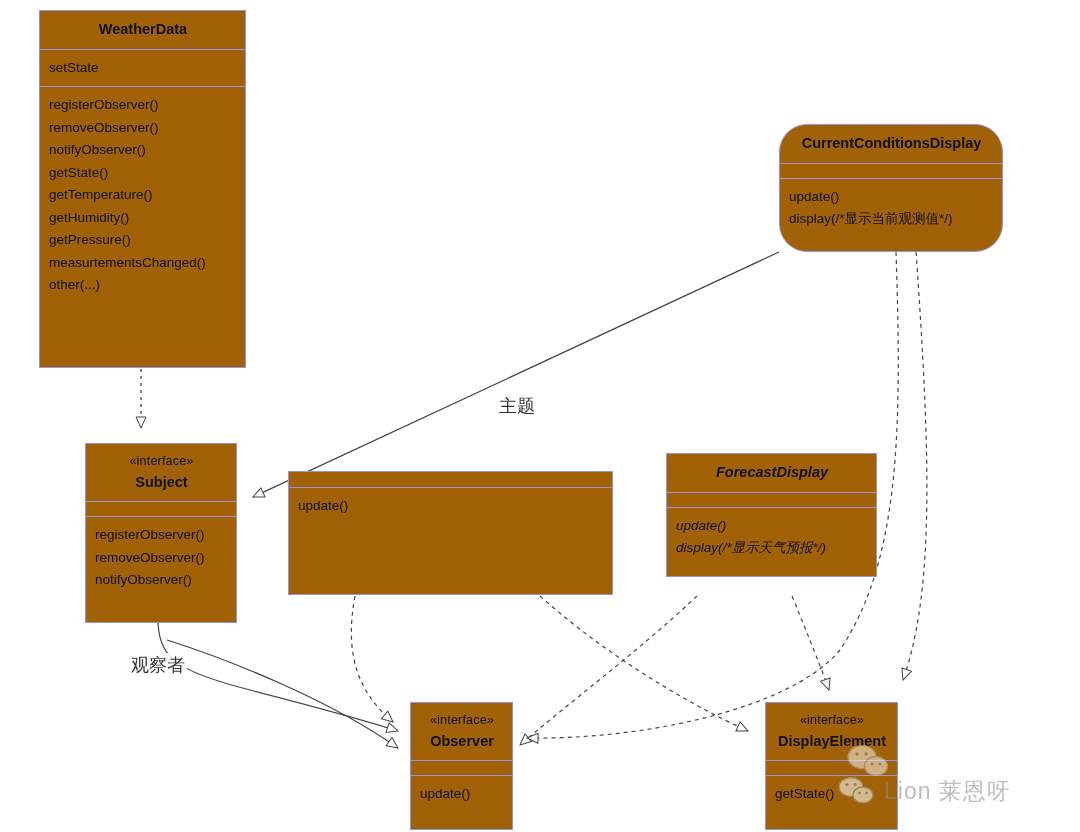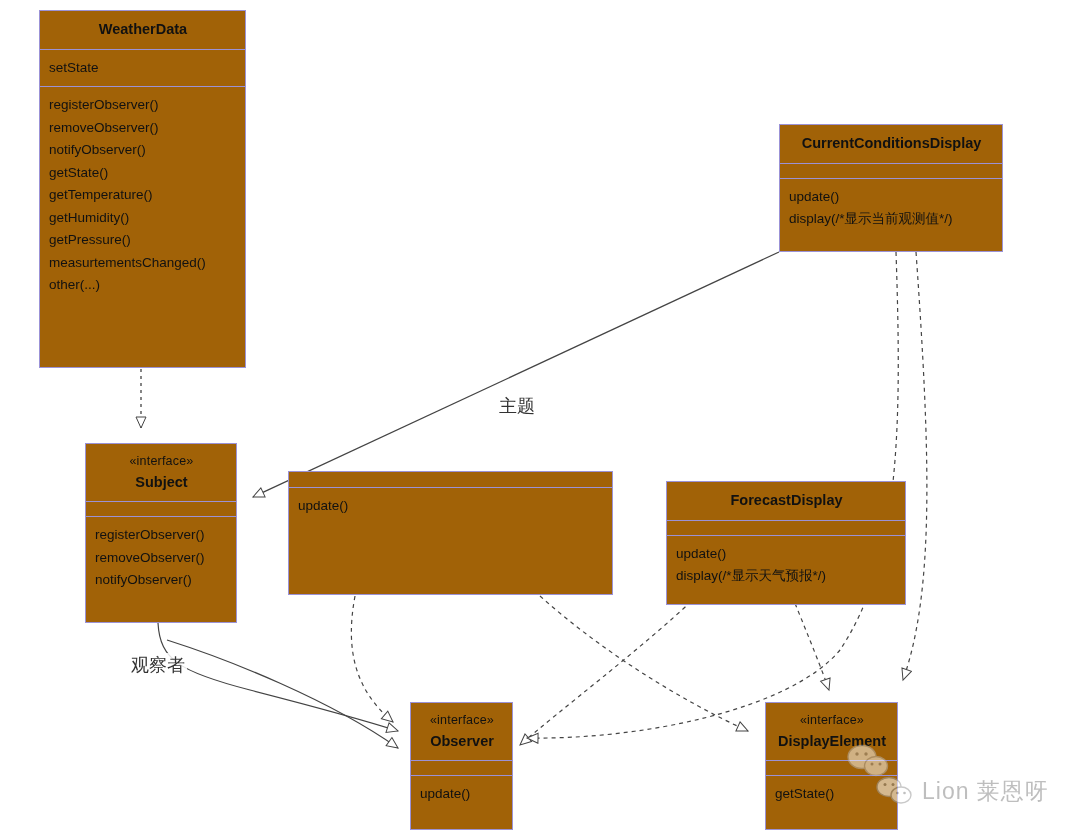--- a/index.html
+++ b/index.html
@@ -168,21 +168,21 @@
       <div class="member">notifyObserver()</div>
       <div class="member">getState()</div>
       <div class="member">getTemperature()</div>
       <div class="member">getHumidity()</div>
       <div class="member">getPressure()</div>
       <div class="member">measurtementsChanged()</div>
       <div class="member">other(...)</div>
     </div>
   </div>
 
-  <div class="uml-class" style="left:779px; top:124px; width:224px; height:128px;">
+  <div class="uml-class" style="left:779px; top:124px; width:224px; height:128px;border-radius:28px;">
     <div class="compartment comp-title">
       <span class="cname">CurrentConditionsDisplay</span>
     </div>
     <div class="compartment comp-attrs comp-empty"></div>
     <div class="compartment comp-ops">
       <div class="member">update()</div>
       <div class="member">display(/*显示当前观测值*/)</div>
     </div>
   </div>
 
@@ -199,21 +199,21 @@
     </div>
   </div>
 
   <div class="uml-class" style="left:288px; top:471px; width:325px; height:124px;">
     <div class="compartment comp-attrs comp-empty"></div>
     <div class="compartment comp-ops">
       <div class="member">update()</div>
     </div>
   </div>
 
-  <div class="uml-class" style="left:666px; top:481px; width:240px; height:124px;">
+  <div class="uml-class" style="left:666px; top:453px; width:211px; height:124px;font-style:italic;">
     <div class="compartment comp-title">
       <span class="cname">ForecastDisplay</span>
     </div>
     <div class="compartment comp-attrs comp-empty"></div>
     <div class="compartment comp-ops">
       <div class="member">update()</div>
       <div class="member">display(/*显示天气预报*/)</div>
     </div>
   </div>
 
@@ -249,21 +249,21 @@
       <ellipse cx="31" cy="24" rx="11.5" ry="9.5"></ellipse>
     </g>
     <g fill="#9a9a9a">
       <circle cx="12" cy="12" r="1.7"></circle>
       <circle cx="21" cy="12" r="1.7"></circle>
       <circle cx="27" cy="22" r="1.5"></circle>
       <circle cx="35" cy="22" r="1.5"></circle>
     </g>
   </svg>
 
-  <div class="watermark" style="left:875px; top:775px;text-align:right;">
+  <div class="watermark" style="left:837px; top:775px;text-align:right;">
     <svg class="wm-logo" viewBox="0 0 38 32" xmlns="http://www.w3.org/2000/svg">
       <g fill="#ffffff" stroke="#9e9e9e" stroke-width="1.4">
         <ellipse cx="14" cy="12" rx="12" ry="9.5"></ellipse>
         <ellipse cx="26" cy="20" rx="10" ry="8"></ellipse>
       </g>
       <g fill="#8d8d8d">
         <circle cx="10" cy="9.5" r="1.5"></circle>
         <circle cx="18" cy="9.5" r="1.5"></circle>
         <circle cx="22.5" cy="18" r="1.3"></circle>
         <circle cx="29.5" cy="18" r="1.3"></circle>

